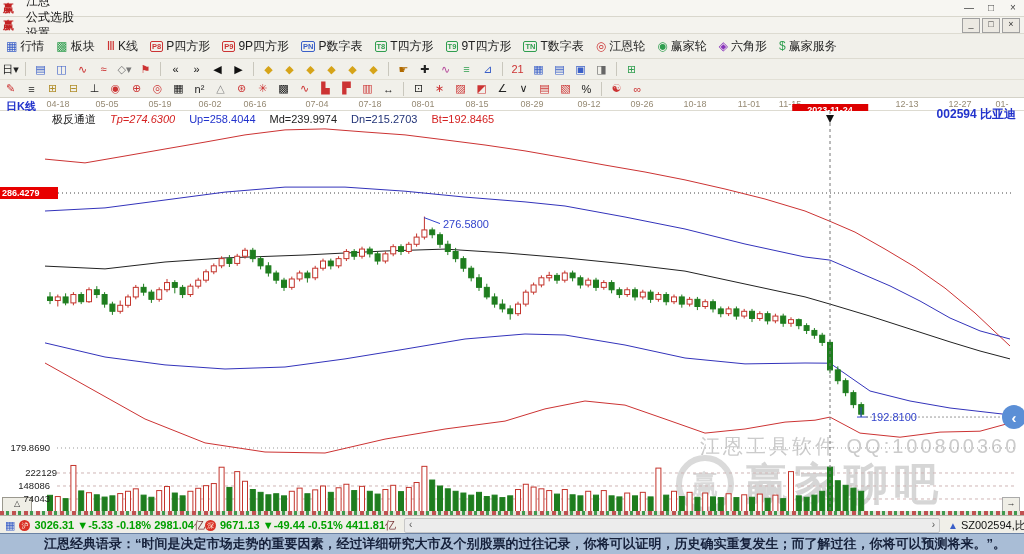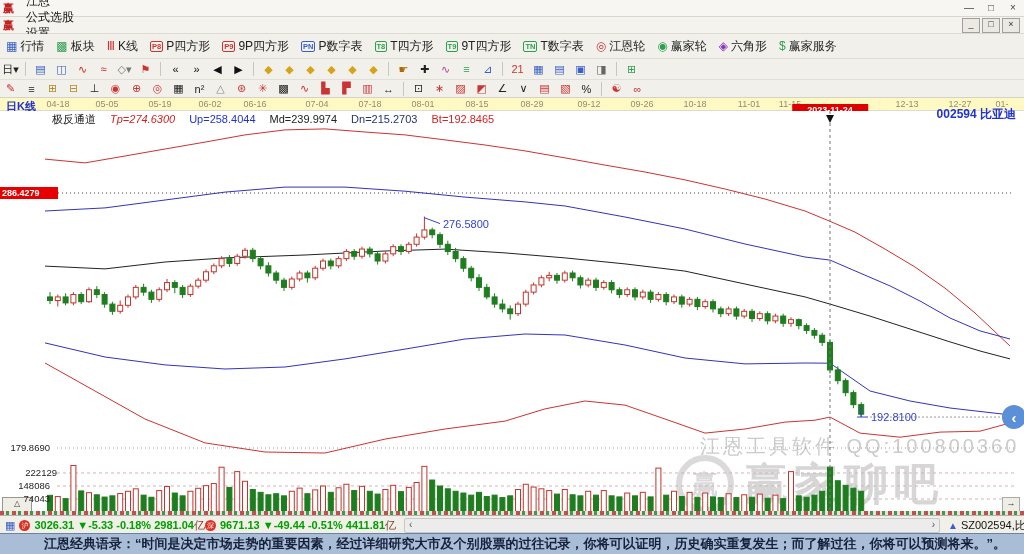--- a/index.html
+++ b/index.html
@@ -21,21 +21,21 @@
   #tb1{top:34px;height:24px;border-bottom:1px solid #dddbd1;}
   #tb2{top:59px;height:20px;border-bottom:1px solid #e2e0d6;}
   #tb3{top:80px;height:17px;border-bottom:1px solid #d4d2c8;}
   .tb-btn{display:inline-flex;align-items:center;height:20px;padding:0 5px;margin:0 1px;white-space:nowrap;}
   .tb-btn .glyph{font-size:12px;margin-right:3px;}
   .tb-btn .badge{font-size:7.5px;font-weight:bold;border:1px solid;border-radius:2px;padding:0 1px;margin-right:3px;line-height:9px;}
   .tb-btn .lbl{font-size:12px;color:#222;}
   .icon-btn{display:inline-flex;align-items:center;justify-content:center;min-width:19px;height:16px;margin:0 1px;font-size:11px;}
   .tb-sep{width:1px;height:14px;background:#c9c7bd;margin:0 4px;}
   
-  #dateaxis{position:absolute;left:0;top:98px;width:1024px;height:12px;background:#fef9c3;border-bottom:1px solid #dddbd1;}
+  #dateaxis{position:absolute;left:0;top:98px;width:1024px;height:12px;background:#ffffff;border-bottom:1px solid #dddbd1;}
   .date-lbl{position:absolute;top:1px;transform:translateX(-50%);font-size:9px;color:#968a74;}
   .date-badge{position:absolute;top:6px;transform:translateX(-50%);font-size:9px;font-weight:bold;color:#fff;background:#dd0000;padding:0 15px;line-height:12px;}
   .kperiod{position:absolute;left:6px;top:1px;color:#2233cc;font-weight:bold;font-size:11px;}
   
   #chart{position:absolute;left:0;top:111px;width:1024px;height:400px;background:#fff;}
   #chart svg{position:absolute;left:0;top:0;}
   .wm-text{position:absolute;left:700px;top:322px;font-size:20px;letter-spacing:3px;color:#cbcbcb;white-space:nowrap;}
   .wm-logo{position:absolute;left:676px;top:344px;width:46px;height:46px;border:6px solid #dadada;border-radius:50%;color:#dadada;font-size:26px;font-weight:bold;display:flex;align-items:center;justify-content:center;}
   .wm-brand{position:absolute;left:744px;top:344px;font-size:44px;font-weight:bold;color:#d6d6d6;letter-spacing:6px;white-space:nowrap;}
   .px-label-red{position:absolute;left:0;top:75px;width:56px;height:12px;background:#e80000;color:#fff;font-size:9px;font-weight:bold;line-height:12px;padding-left:2px;}

